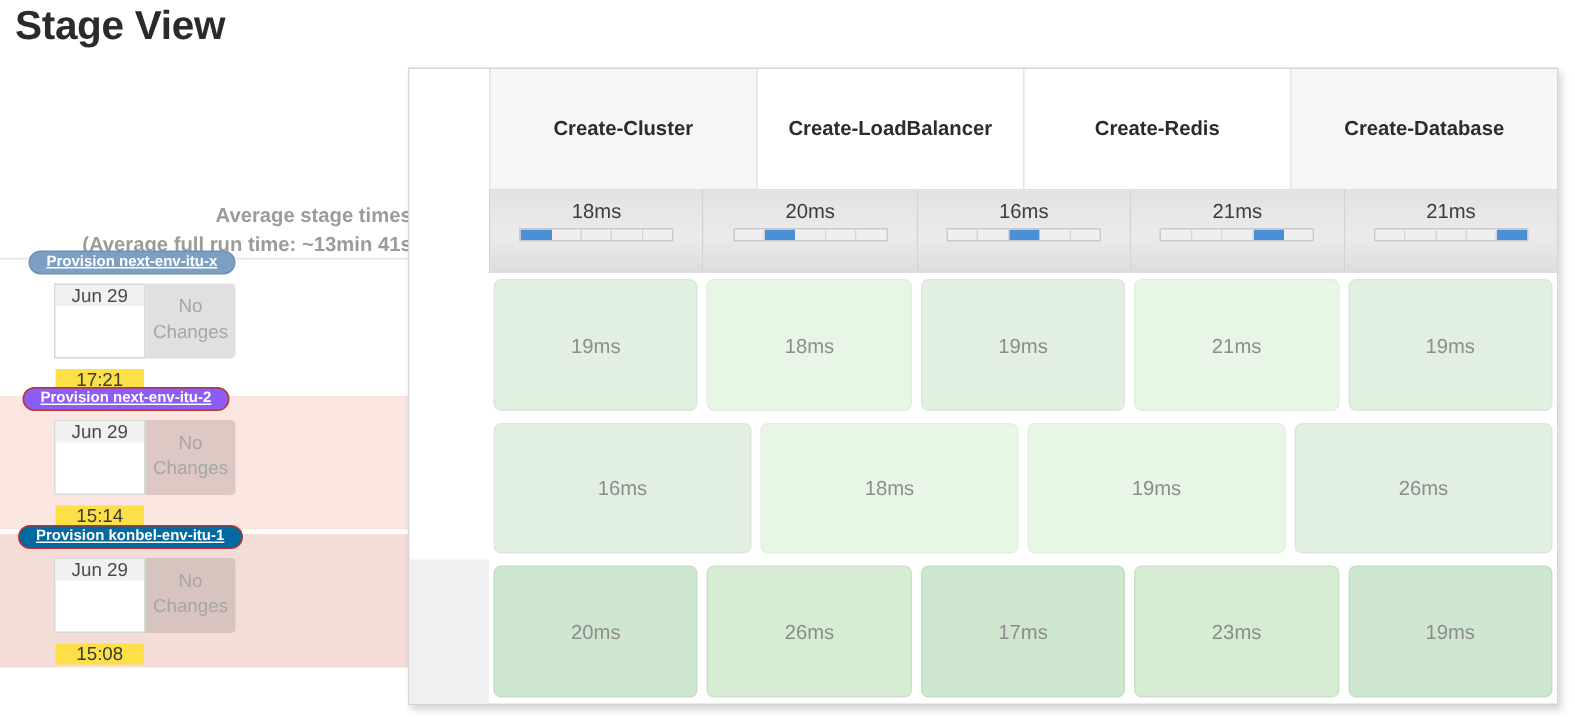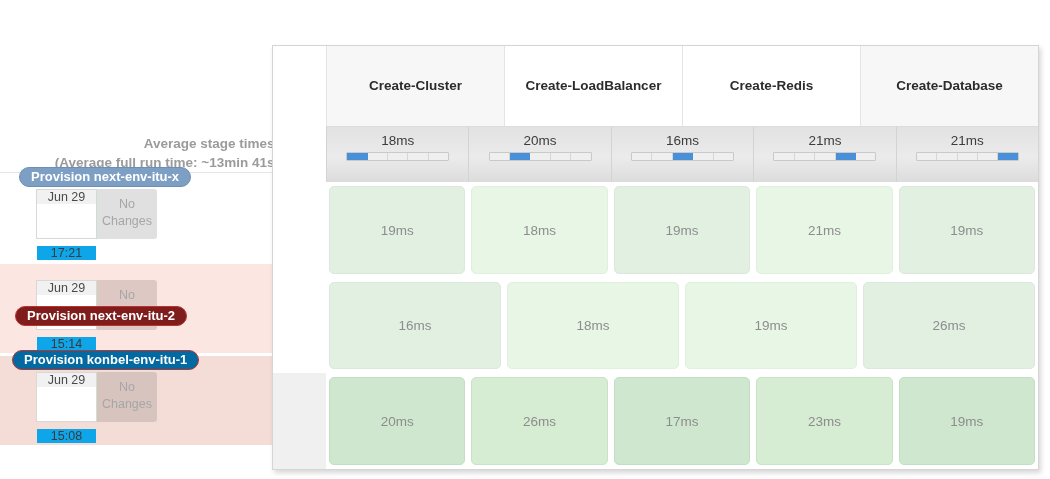--- a/index.html
+++ b/index.html
@@ -48,23 +48,24 @@
   .build-row.r1 { background: #ffffff; border-top: 1px solid #e6e6e6; height: 90px; }
   .build-row.r2 { background: #fbe6e2; }
   .build-row.r3 { background: #f4ddd7; }
   .build-row.r2, .build-row.r3 { border-top: 2px solid #ffffff; }
 
   .build-badge {
     position: absolute;
     left: 19px; top: -6px;
     padding: 1px 11px 2px 11px;
     border-radius: 11px;
-    font-size: 13px;
+    font-size: 10px;
     font-weight: bold;
     color: #ffffff;
+    text-decoration: underline;
     white-space: nowrap;
     cursor: pointer;
     z-index: 5;
   }
   .build-badge.blue { background: #7d9fc4; border: 1px solid #6d8fb5; left: 19px; }
   .build-badge.red  { background: #cf3b33; border: 1px solid #bb332c; left: 15px; }
   .build-row.r3 .build-badge.red { left: 12px; }
 
   .build-meta {
     position: absolute;
@@ -85,21 +86,21 @@
   }
   .date-box .d-date {
     flex: 1;
     background: #f1f1f1;
     color: #4a4a4a;
     font-size: 12.5px;
     display: flex; align-items: center; justify-content: center;
   }
   .date-box .d-time {
     flex: 1;
-    background: #0ea5e9;
+    background: #fde047;
     color: #3a3a3a;
     font-size: 12.5px;
     display: flex; align-items: center; justify-content: center;
   }
   .changes-box {
     width: 60px;
     background: #e0e0e0;
     border-radius: 0 3px 3px 0;
     color: #a6a6a6;
     font-size: 12.5px;
@@ -192,20 +193,21 @@
   }
   .cell.lighter { background: #e8f6e6; border-color: #dff0dc; }
   .data-row.hover .cell { background: #cfe7cf; border-color: #c3dec3; }
   .data-row.hover .cell.lighter { background: #d6ecd3; border-color: #cae3c7; }
 </style>
 </head>
 <body>
 
 <div id="root">
 
+  <div id="page-title">Stage View</div>
 
   <div id="left-col">
 
     <div id="avg-block">
       <div class="line1">Average stage times:</div>
       <div class="line2"><span>(Average </span><span id="avg-full-link">full</span><span> run time: ~13min 41s)</span></div>
     </div>
 
     <div class="build-row r1">
       <div class="build-badge blue" style="background: rgb(125, 159, 196);">Provision next-env-itu-x</div>
@@ -215,21 +217,21 @@
           <div class="d-time">17:21</div>
         </div>
         <div class="changes-box">
           <div>No</div>
           <div>Changes</div>
         </div>
       </div>
     </div>
 
     <div class="build-row r2">
-      <div class="build-badge red" style="background: #7f1d1d; margin-top: 48px;">Provision next-env-itu-2</div>
+      <div class="build-badge red" style="background: #8b5cf6;">Provision next-env-itu-2</div>
       <div class="build-meta">
         <div class="date-box">
           <div class="d-date">Jun 29</div>
           <div class="d-time">15:14</div>
         </div>
         <div class="changes-box">
           <div>No</div>
           <div>Changes</div>
         </div>
       </div>

